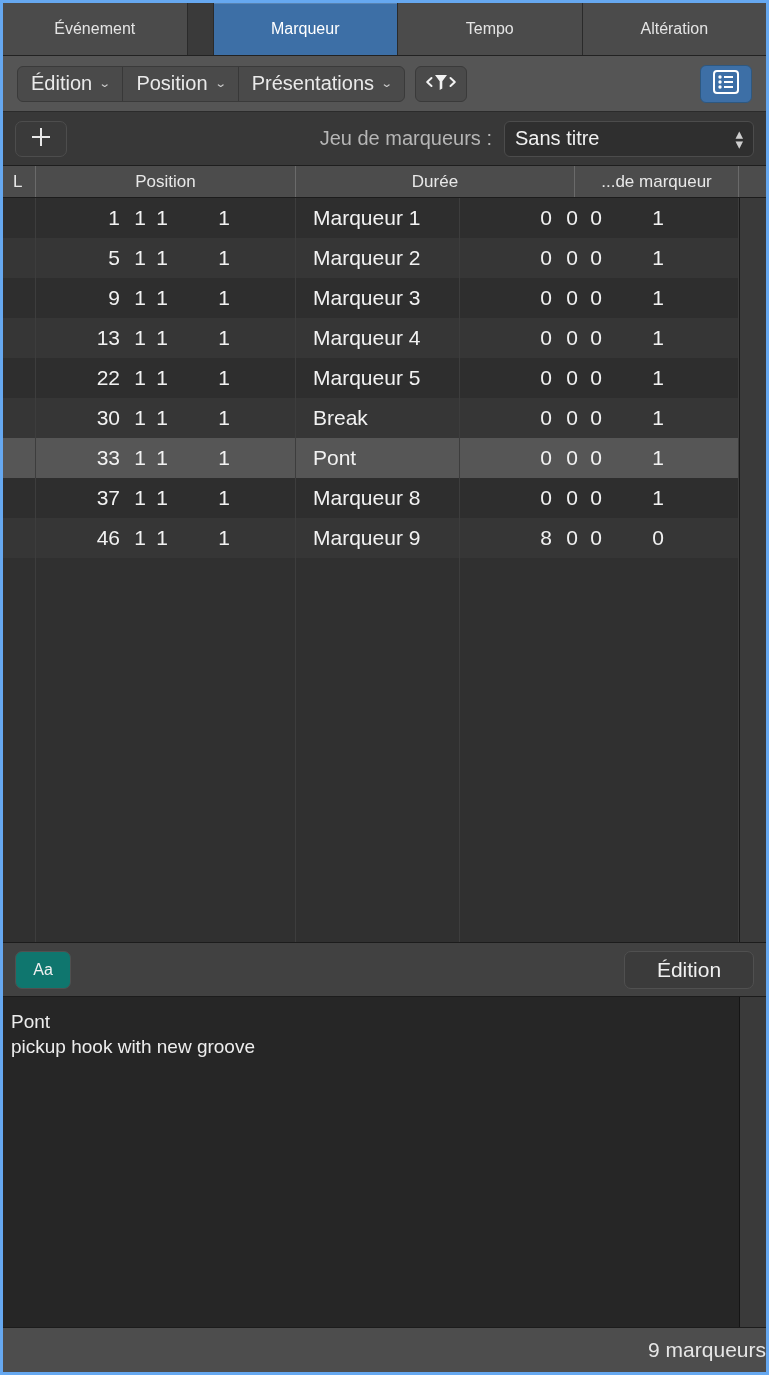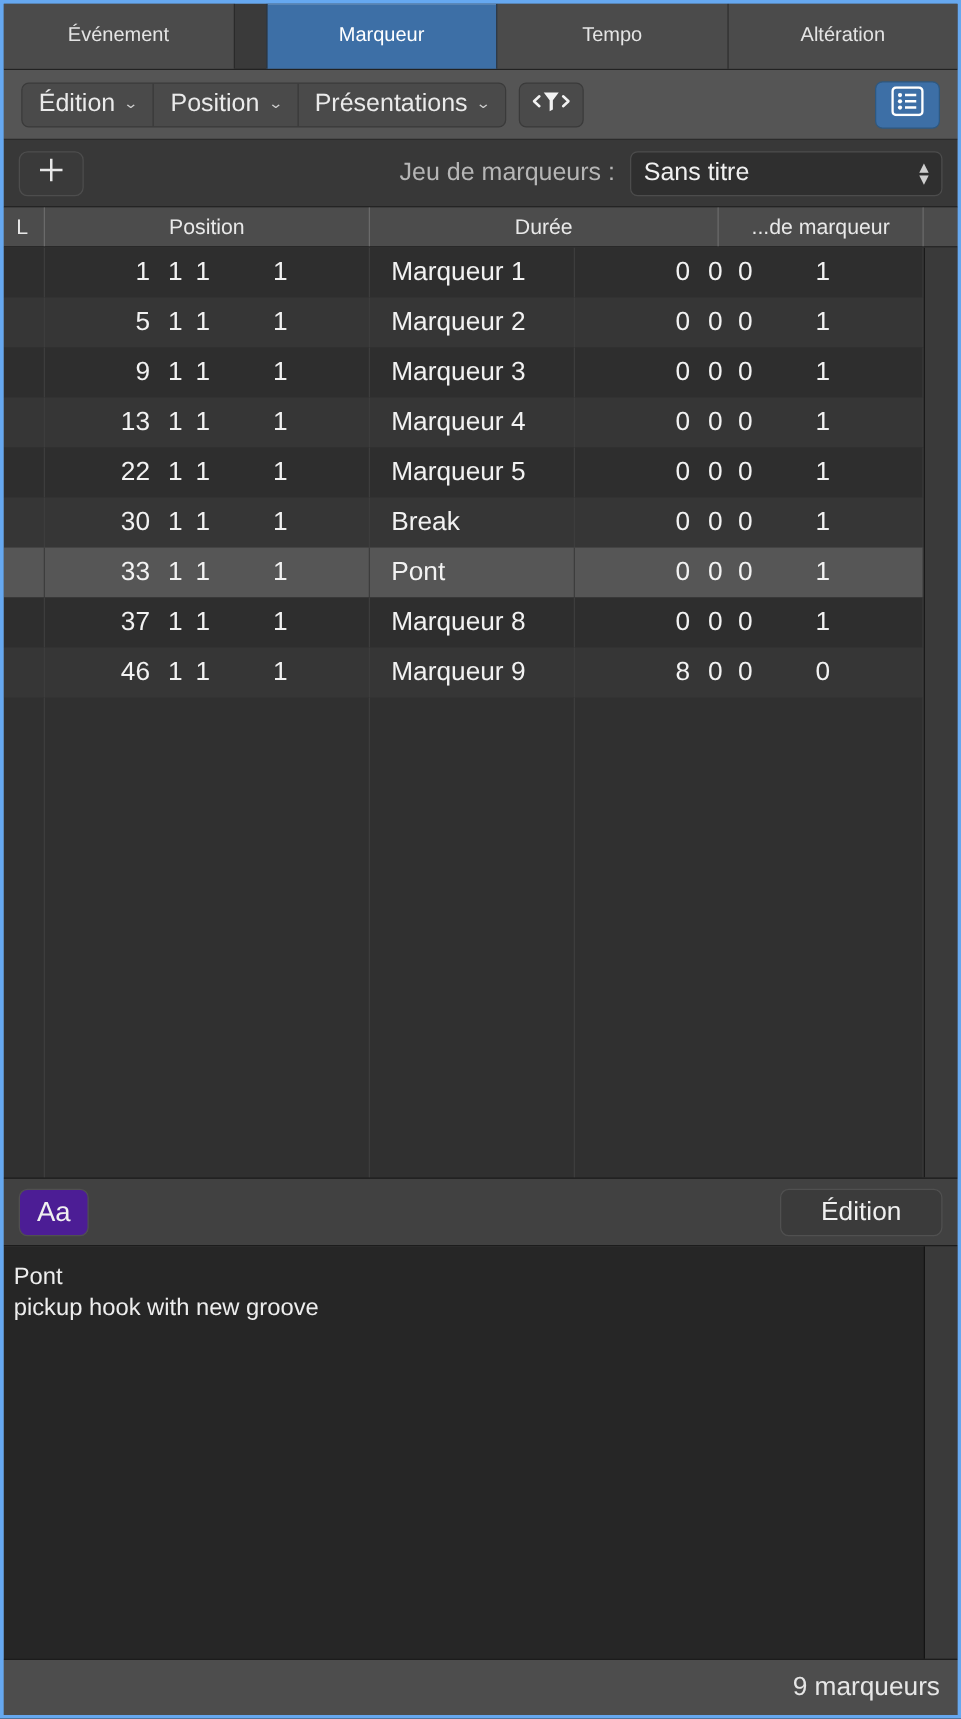--- a/index.html
+++ b/index.html
@@ -286,28 +286,28 @@
     background: #414141;
     display: flex;
     align-items: center;
     padding: 0 12px;
     box-sizing: border-box;
     border-bottom: 1px solid #1c1c1c;
   }
   .aabtn {
     width: 56px;
     height: 38px;
-    background: #4c1d95;
+    background: #0f766e;
     border: 1px solid #505050;
     border-radius: 7px;
     display: flex;
     align-items: center;
     justify-content: center;
     color: #f0f0f0;
-    font-size: 22px;
+    font-size: 16px;
     box-sizing: border-box;
     cursor: default;
     user-select: none;
   }
   .editbtn {
     margin-left: auto;
     min-width: 130px;
     height: 38px;
     background: #3b3b3b;
     border: 1px solid #505050;
@@ -348,21 +348,20 @@
   }
 
   
   .statusbar {
     height: 44px;
     min-height: 44px;
     background: #4d4d4d;
     display: flex;
     align-items: center;
     justify-content: flex-end;
-    padding-right: 14px;
     box-sizing: border-box;
     color: #e6e6e6;
     font-size: 21px;
     user-select: none;
   }
 </style>
 </head>
 <body>
 
 <div id="app">

